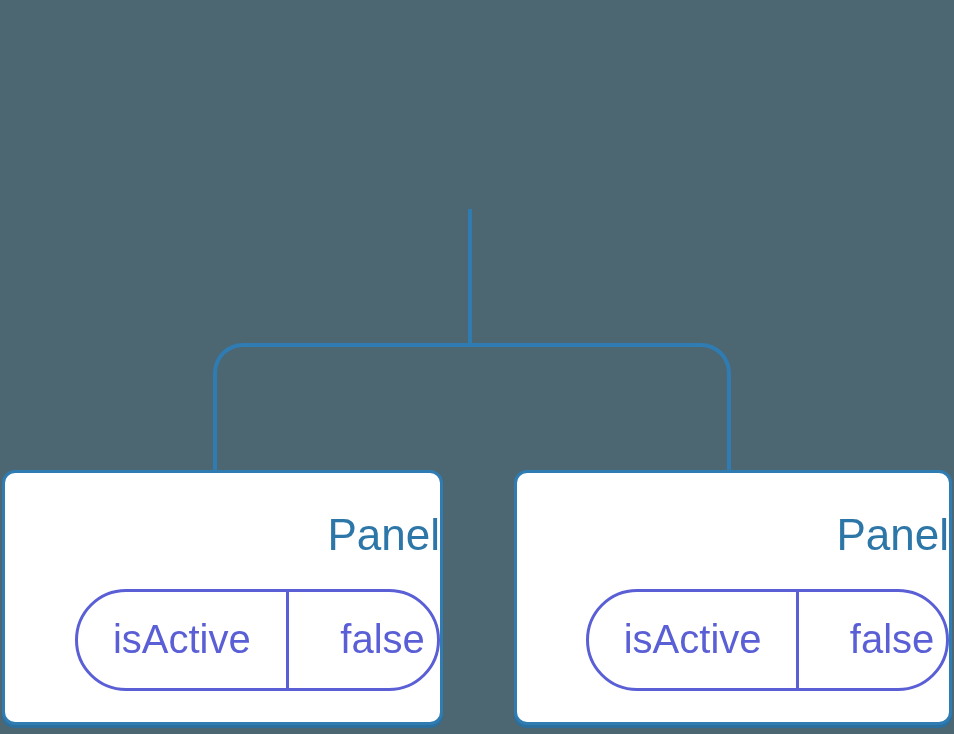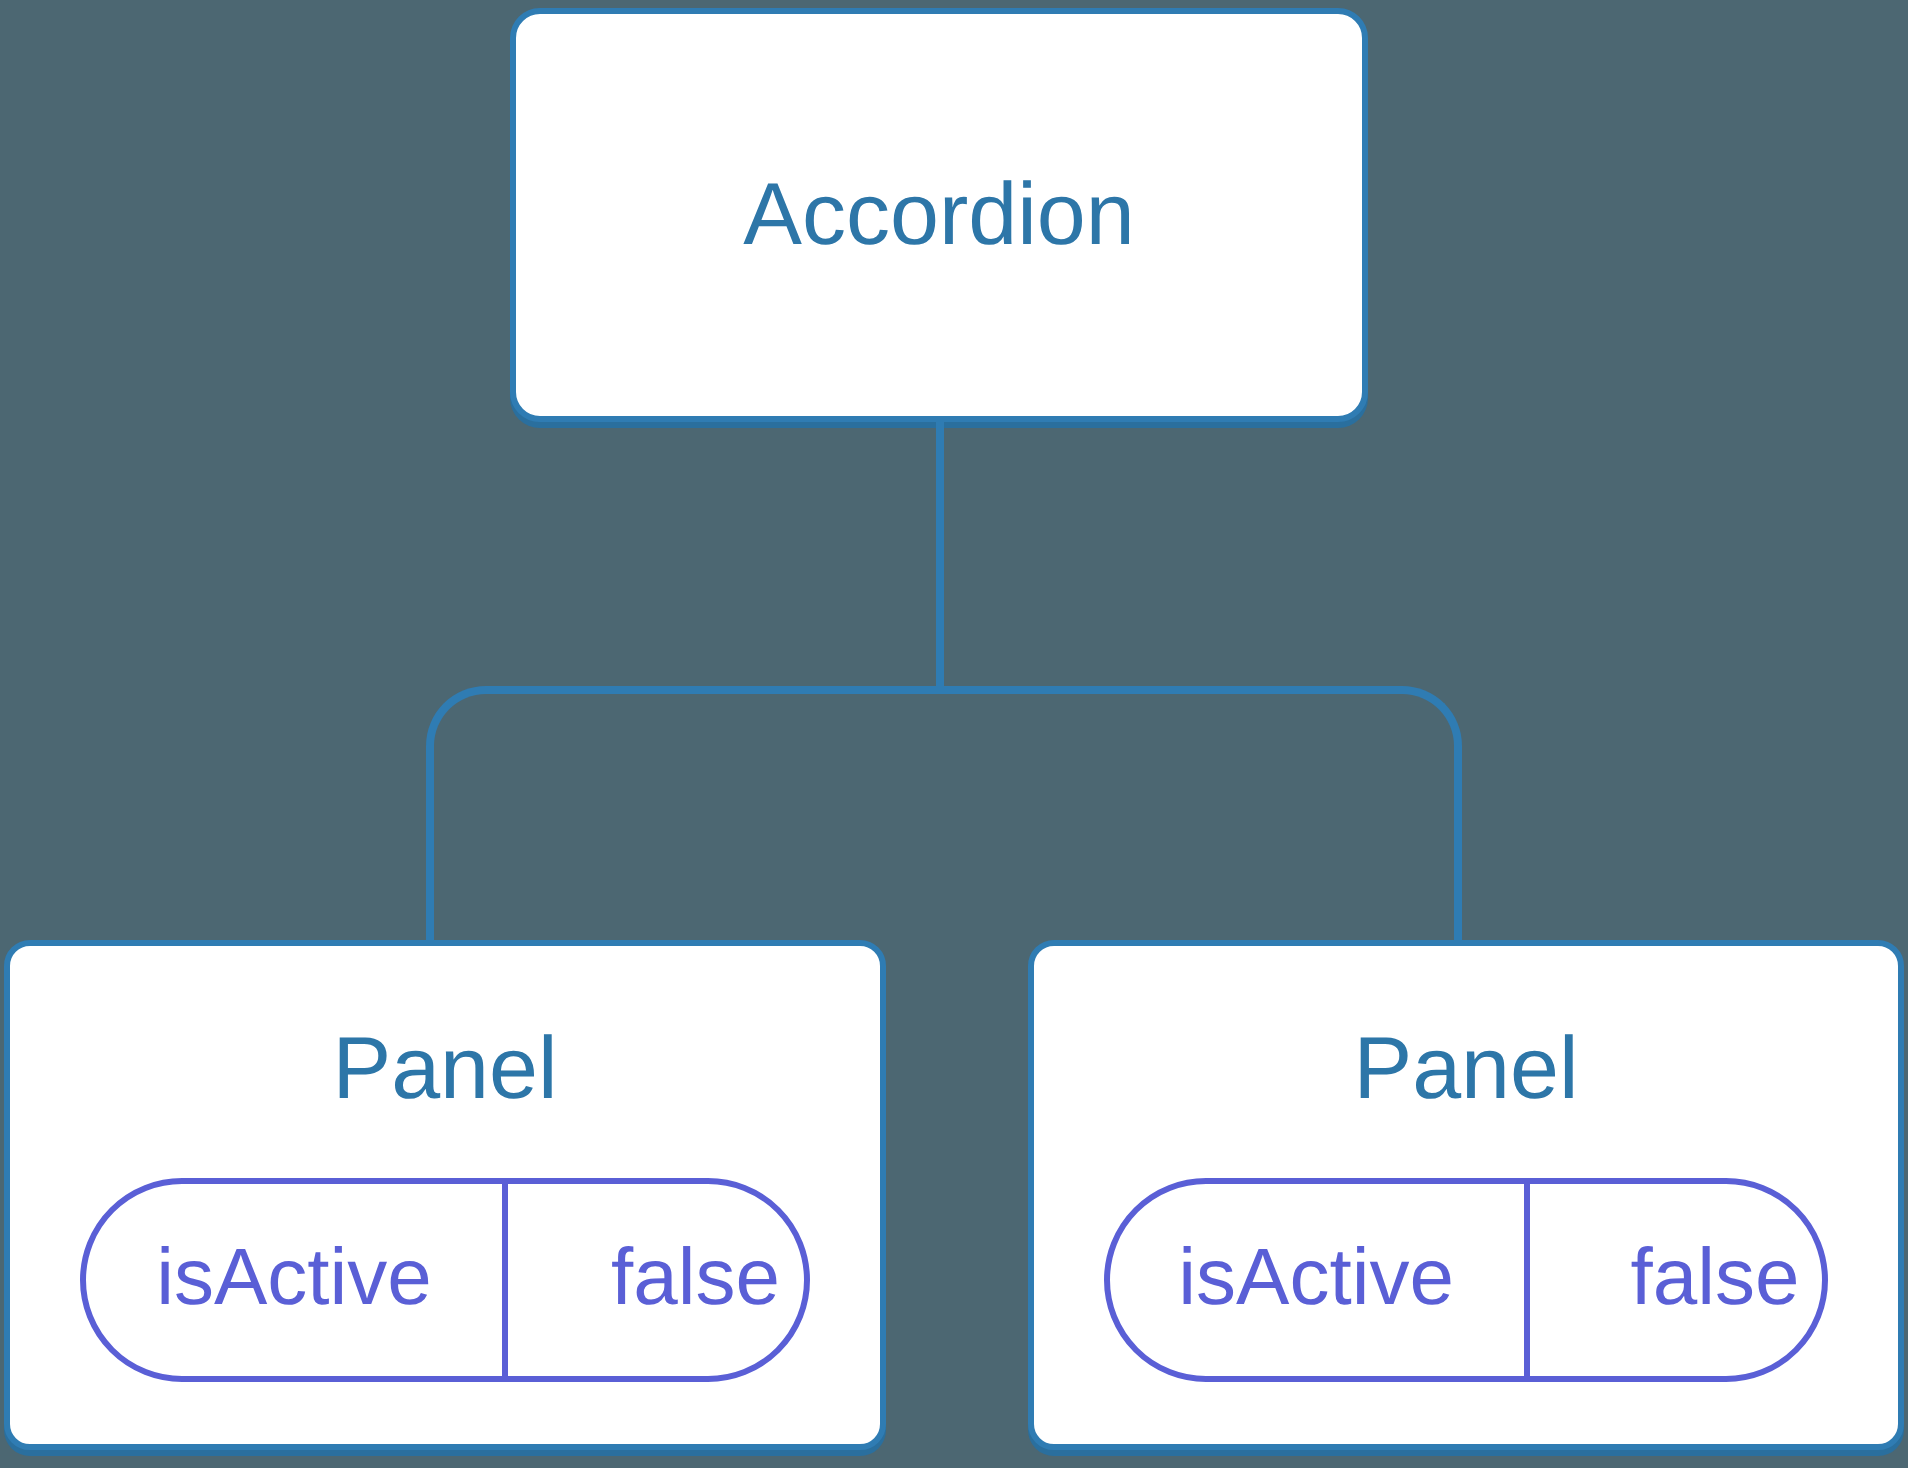--- a/index.html
+++ b/index.html
@@ -57,20 +57,21 @@
     box-sizing: border-box;
     border: 4px solid var(--connector, #2f7cb3);
     border-bottom: none;
     border-radius: 30px 30px 0 0;
   }
   .node-panel {
     top: 470px;
     height: 255px;
     gap: 28px;
     padding-top: 4px;
+    align-items: flex-end;
   }
   .panel-left  { left: 2px;   width: 441px; }
   .panel-right { left: 514px; width: 438px; }
   .pill {
     display: flex;
     align-items: stretch;
     width: 84%;
     height: 102px;
     box-sizing: border-box;
     border: 3px solid var(--pill, #5a5fd6);
@@ -94,23 +95,20 @@
     justify-content: center;
     white-space: nowrap;
     padding-left: 39px;
   }
 </style>
 </head>
 <body>
 
 <div class="canvas">
 
-  <div class="node node-root">
-    <span class="node-title">Accordion</span>
-  </div>
 
   <div class="trunk"></div>
   <div class="bracket"></div>
 
   <div class="node node-panel panel-left">
     <span class="node-title">Panel</span>
     <div class="pill">
       <span class="pill-key">isActive</span>
       <span class="pill-value">false</span>
     </div>

